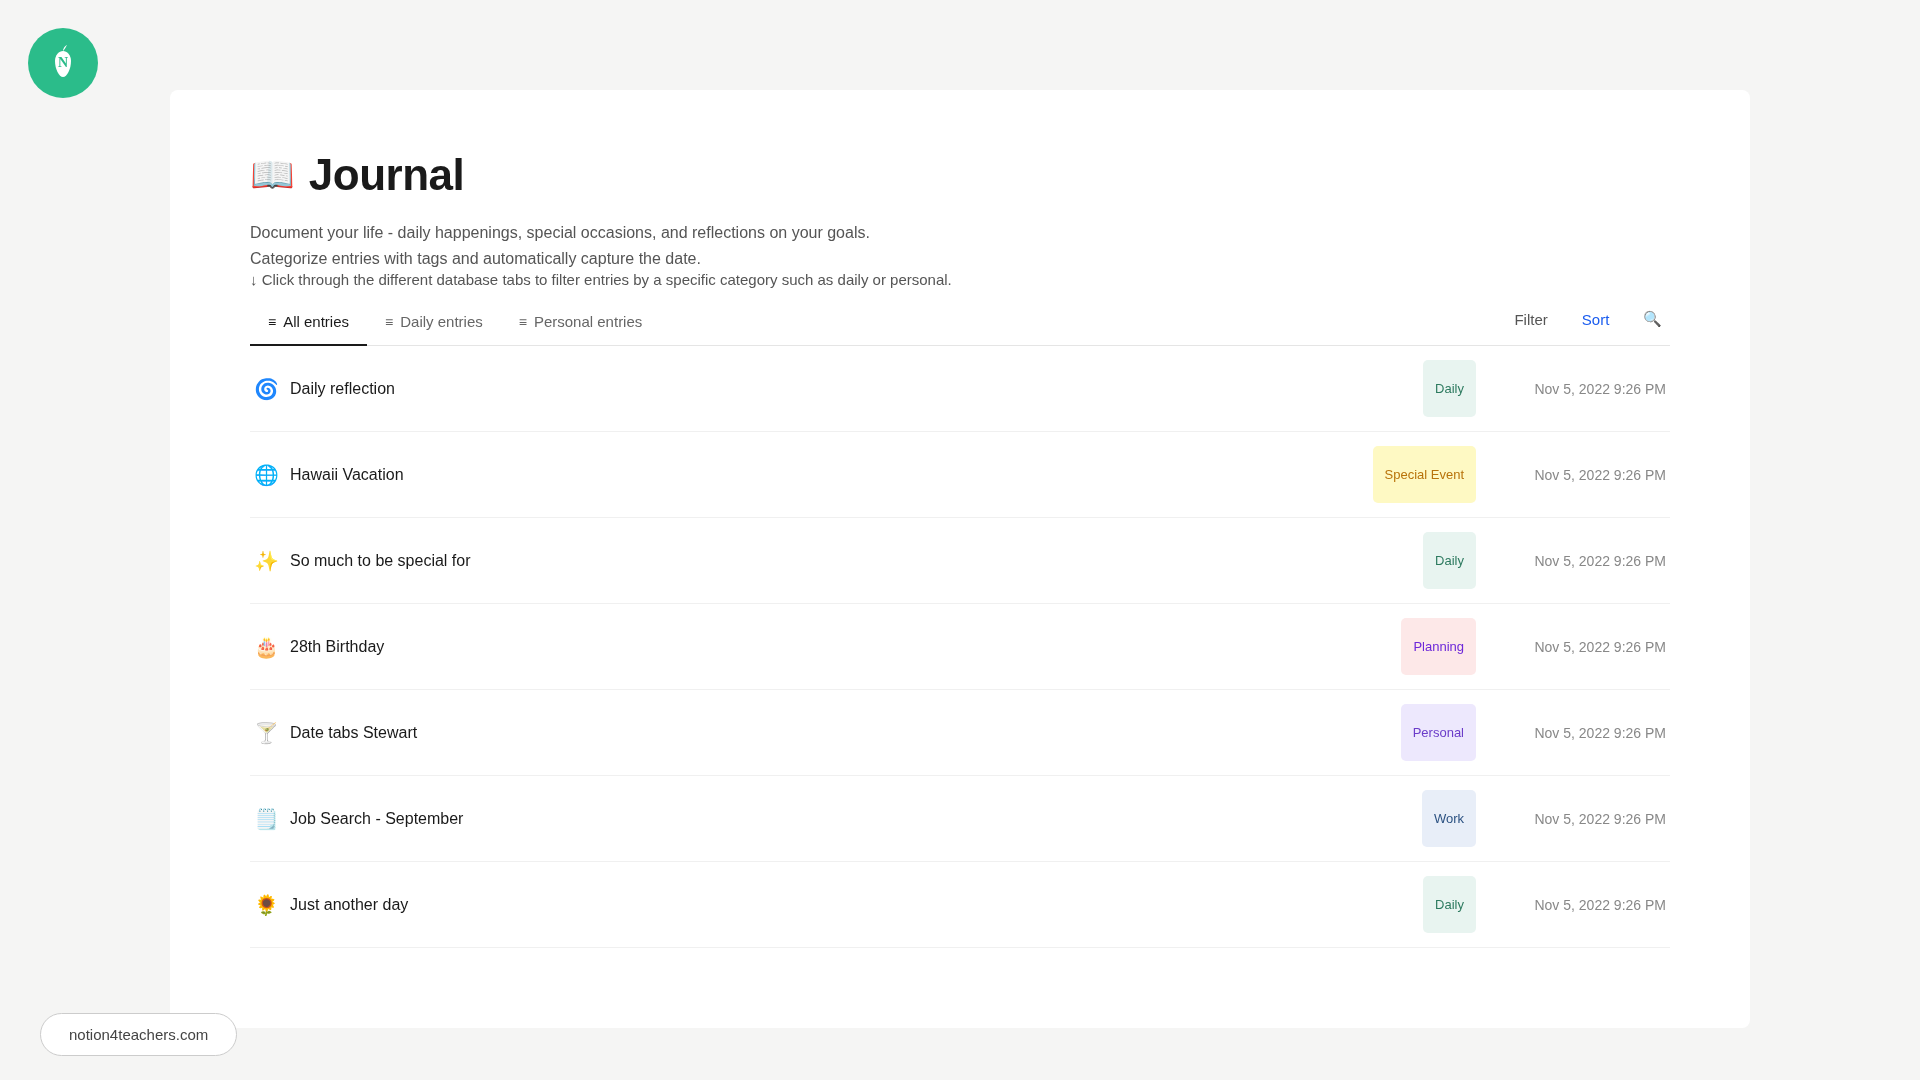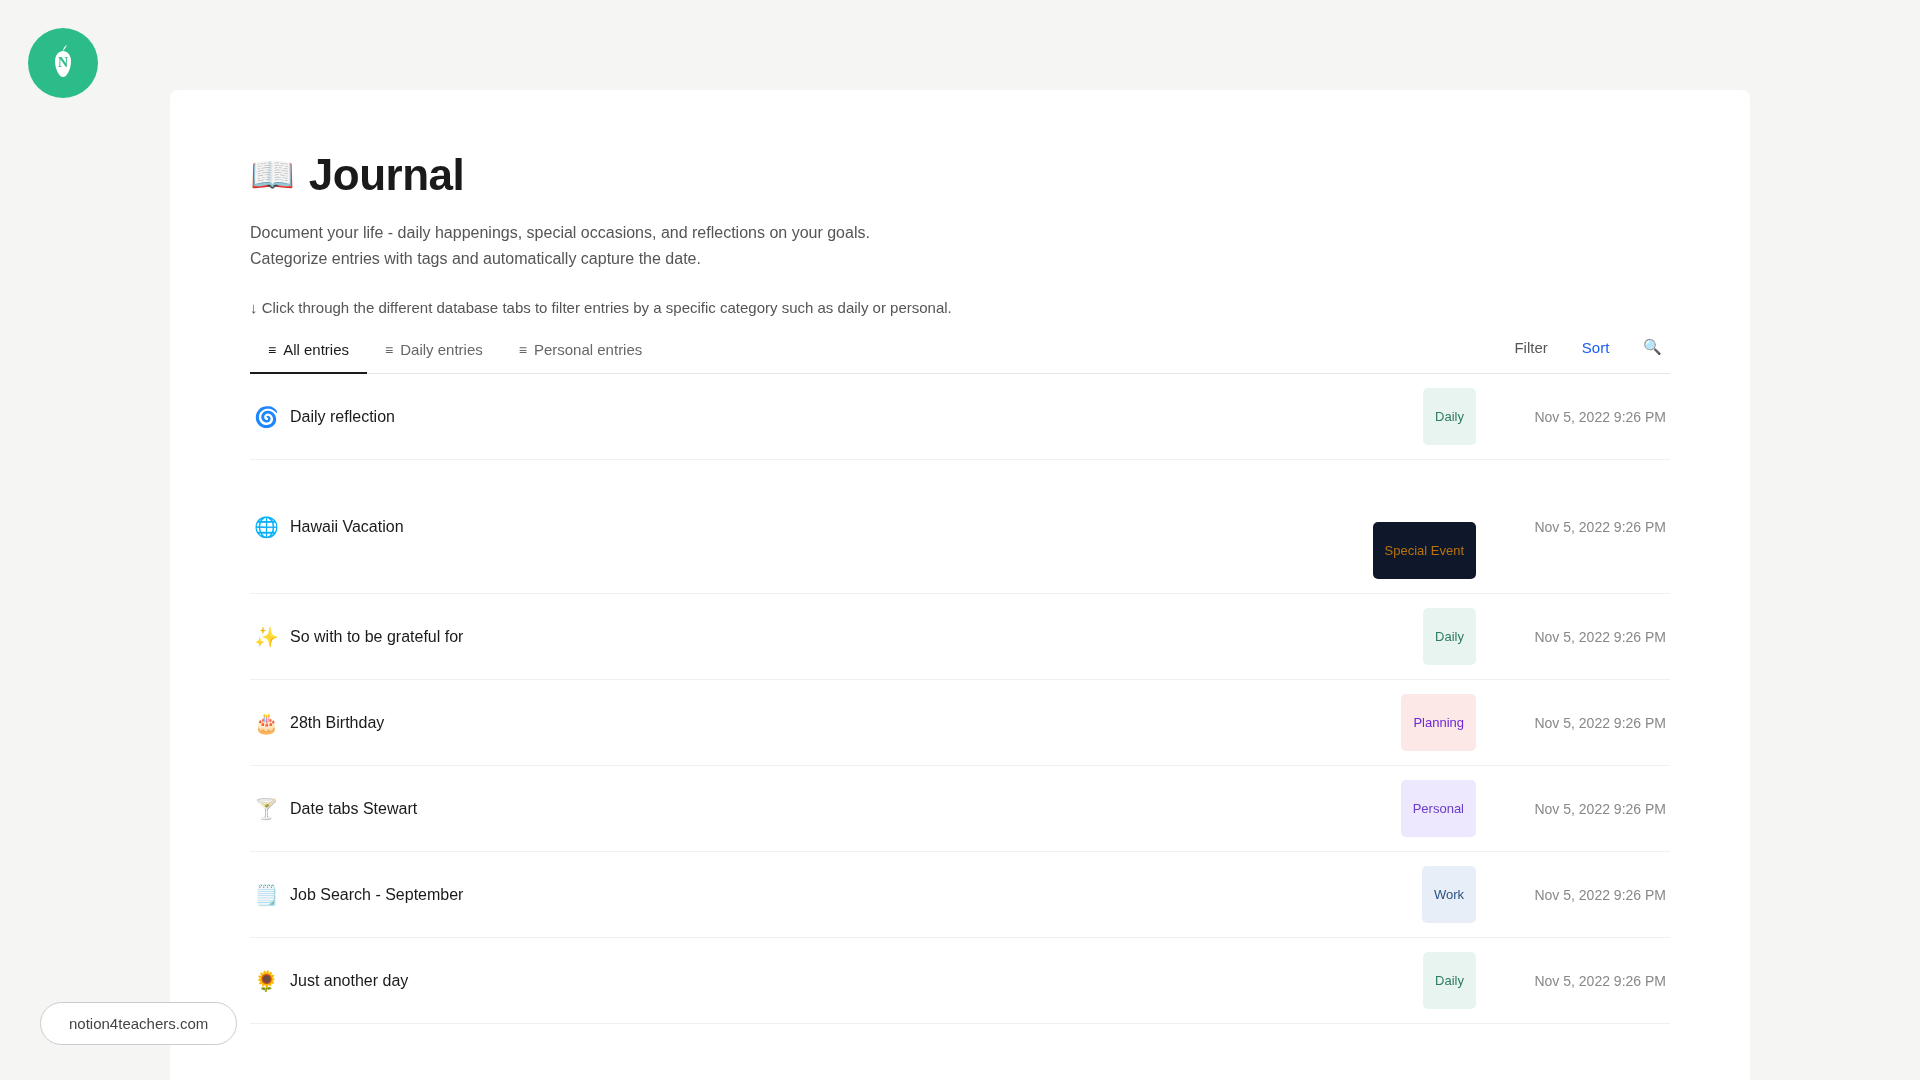--- a/index.html
+++ b/index.html
@@ -56,21 +56,20 @@
       font-size: 44px;
       font-weight: 700;
       color: #1a1a1a;
       letter-spacing: -0.5px;
     }
 
     .journal-desc {
       color: #555;
       font-size: 16px;
       line-height: 1.6;
-      margin-bottom: 28px;
     }
 
     .journal-hint {
       color: #555;
       font-size: 15px;
       margin-bottom: 15px;
     }
     .journal-hint::before {
       content: '↓ ';
     }
@@ -160,23 +159,22 @@
       padding: 21px 12px;
       border-radius: 5px;
       font-size: 13px;
       font-weight: 500;
     }
     .tag-daily {
       background: #e8f4f0;
       color: #2d7a5f;
     }
     .tag-special-event {
-      background: #0f172a;
+      background: #fef9c3;
       color: #b8730a;
-      margin-top: 48px;
     }
     .tag-planning {
       background: #fde8e8;
       color: #6d28d9;
     }
     .tag-personal {
       background: #ede8fd;
       color: #6b3cc9;
     }
     .tag-work {
@@ -187,21 +185,21 @@
       font-size: 14px;
       color: #888;
       white-space: nowrap;
       min-width: 170px;
       text-align: right;
     }
 
     
     .footer-badge {
       position: absolute;
-      bottom: 35px;
+      bottom: 24px;
       left: 40px;
       border: 1.5px solid #ccc;
       border-radius: 24px;
       padding: 12px 28px;
       font-size: 15px;
       color: #444;
       background: white;
       cursor: pointer;
     }
   </style>
@@ -273,21 +271,21 @@
       <div class="entry-date">Nov 5, 2022 9:26 PM</div>
     </div>
       <div class="entry-row">
       <div class="entry-icon-cell">🌐</div>
       <div class="entry-name">Hawaii Vacation</div>
       <span class="entry-tag tag-special-event">Special Event</span>
       <div class="entry-date">Nov 5, 2022 9:26 PM</div>
     </div>
       <div class="entry-row">
       <div class="entry-icon-cell">✨</div>
-      <div class="entry-name">So with to be grateful for</div>
+      <div class="entry-name">So much to be special for</div>
       <span class="entry-tag tag-daily">Daily</span>
       <div class="entry-date">Nov 5, 2022 9:26 PM</div>
     </div>
       <div class="entry-row">
       <div class="entry-icon-cell">🎂</div>
       <div class="entry-name">28th Birthday</div>
       <span class="entry-tag tag-planning">Planning</span>
       <div class="entry-date">Nov 5, 2022 9:26 PM</div>
     </div>
       <div class="entry-row">

